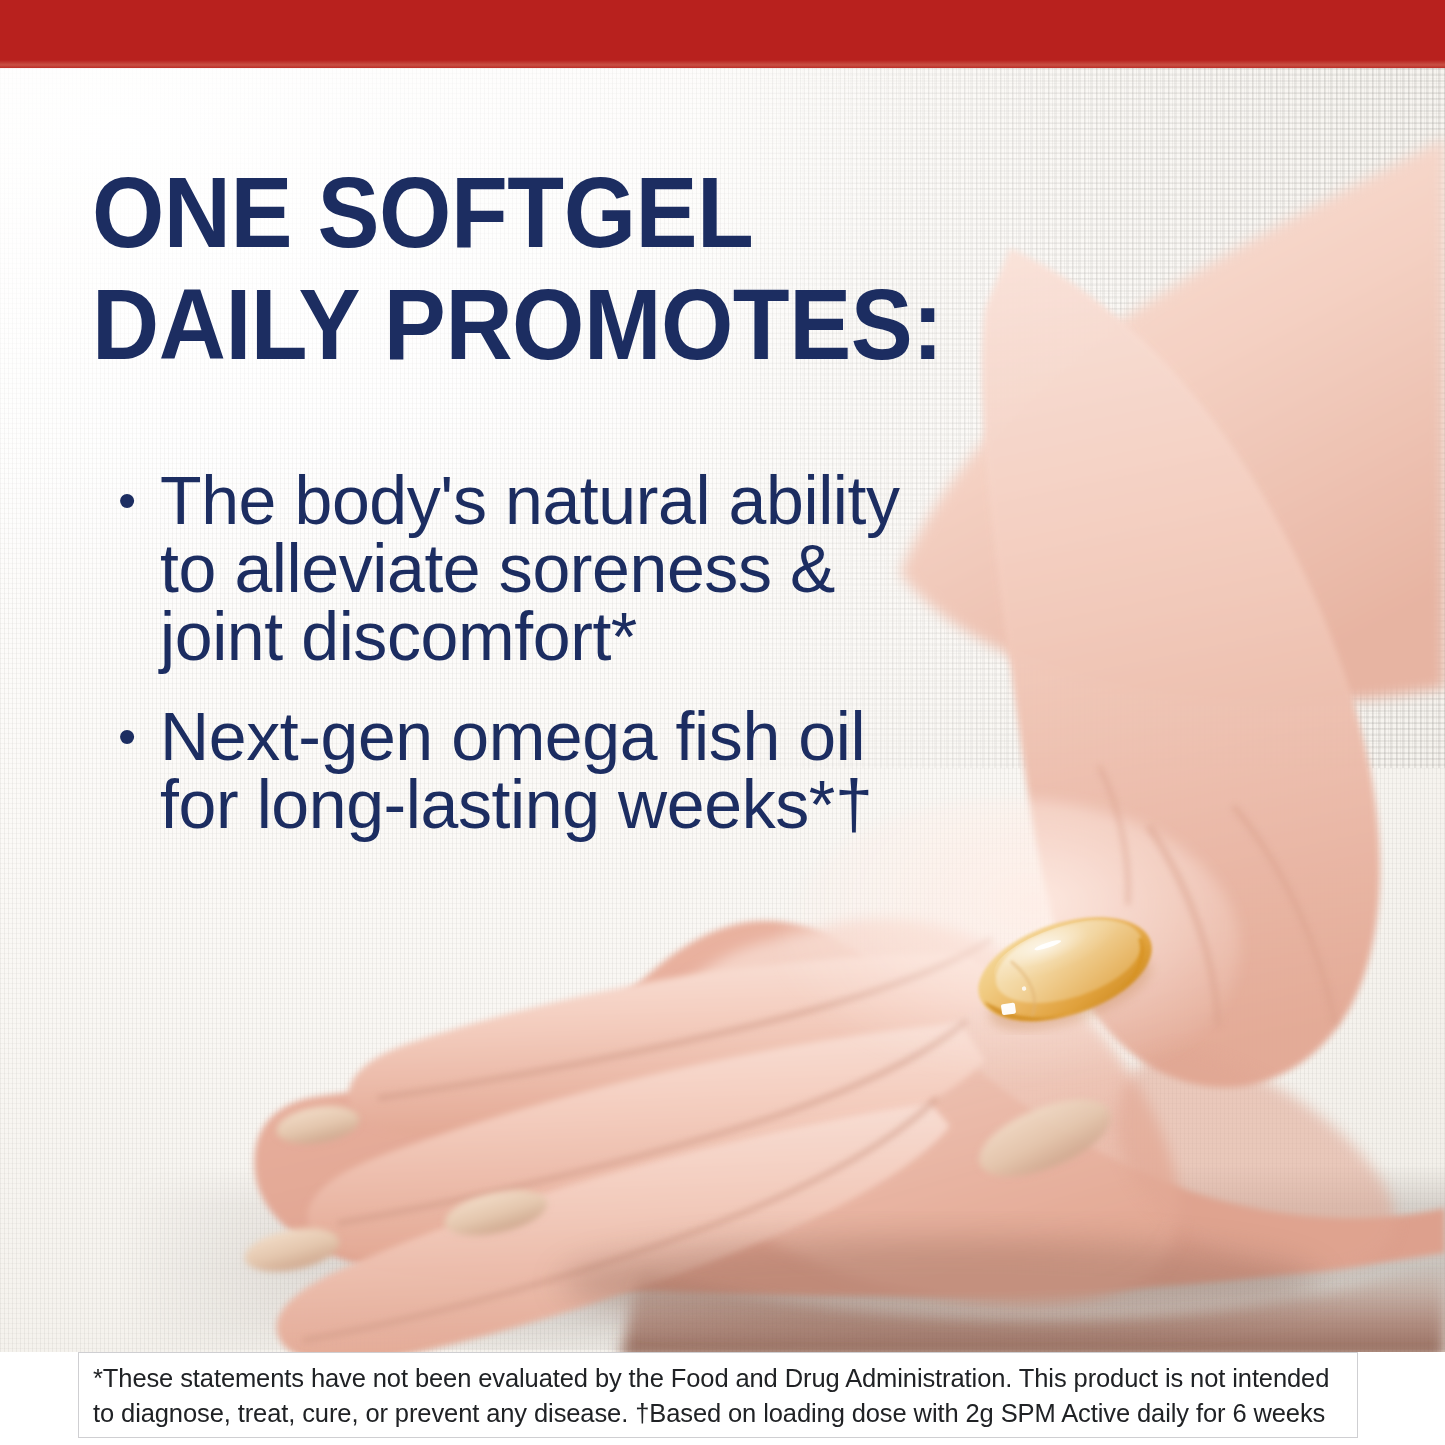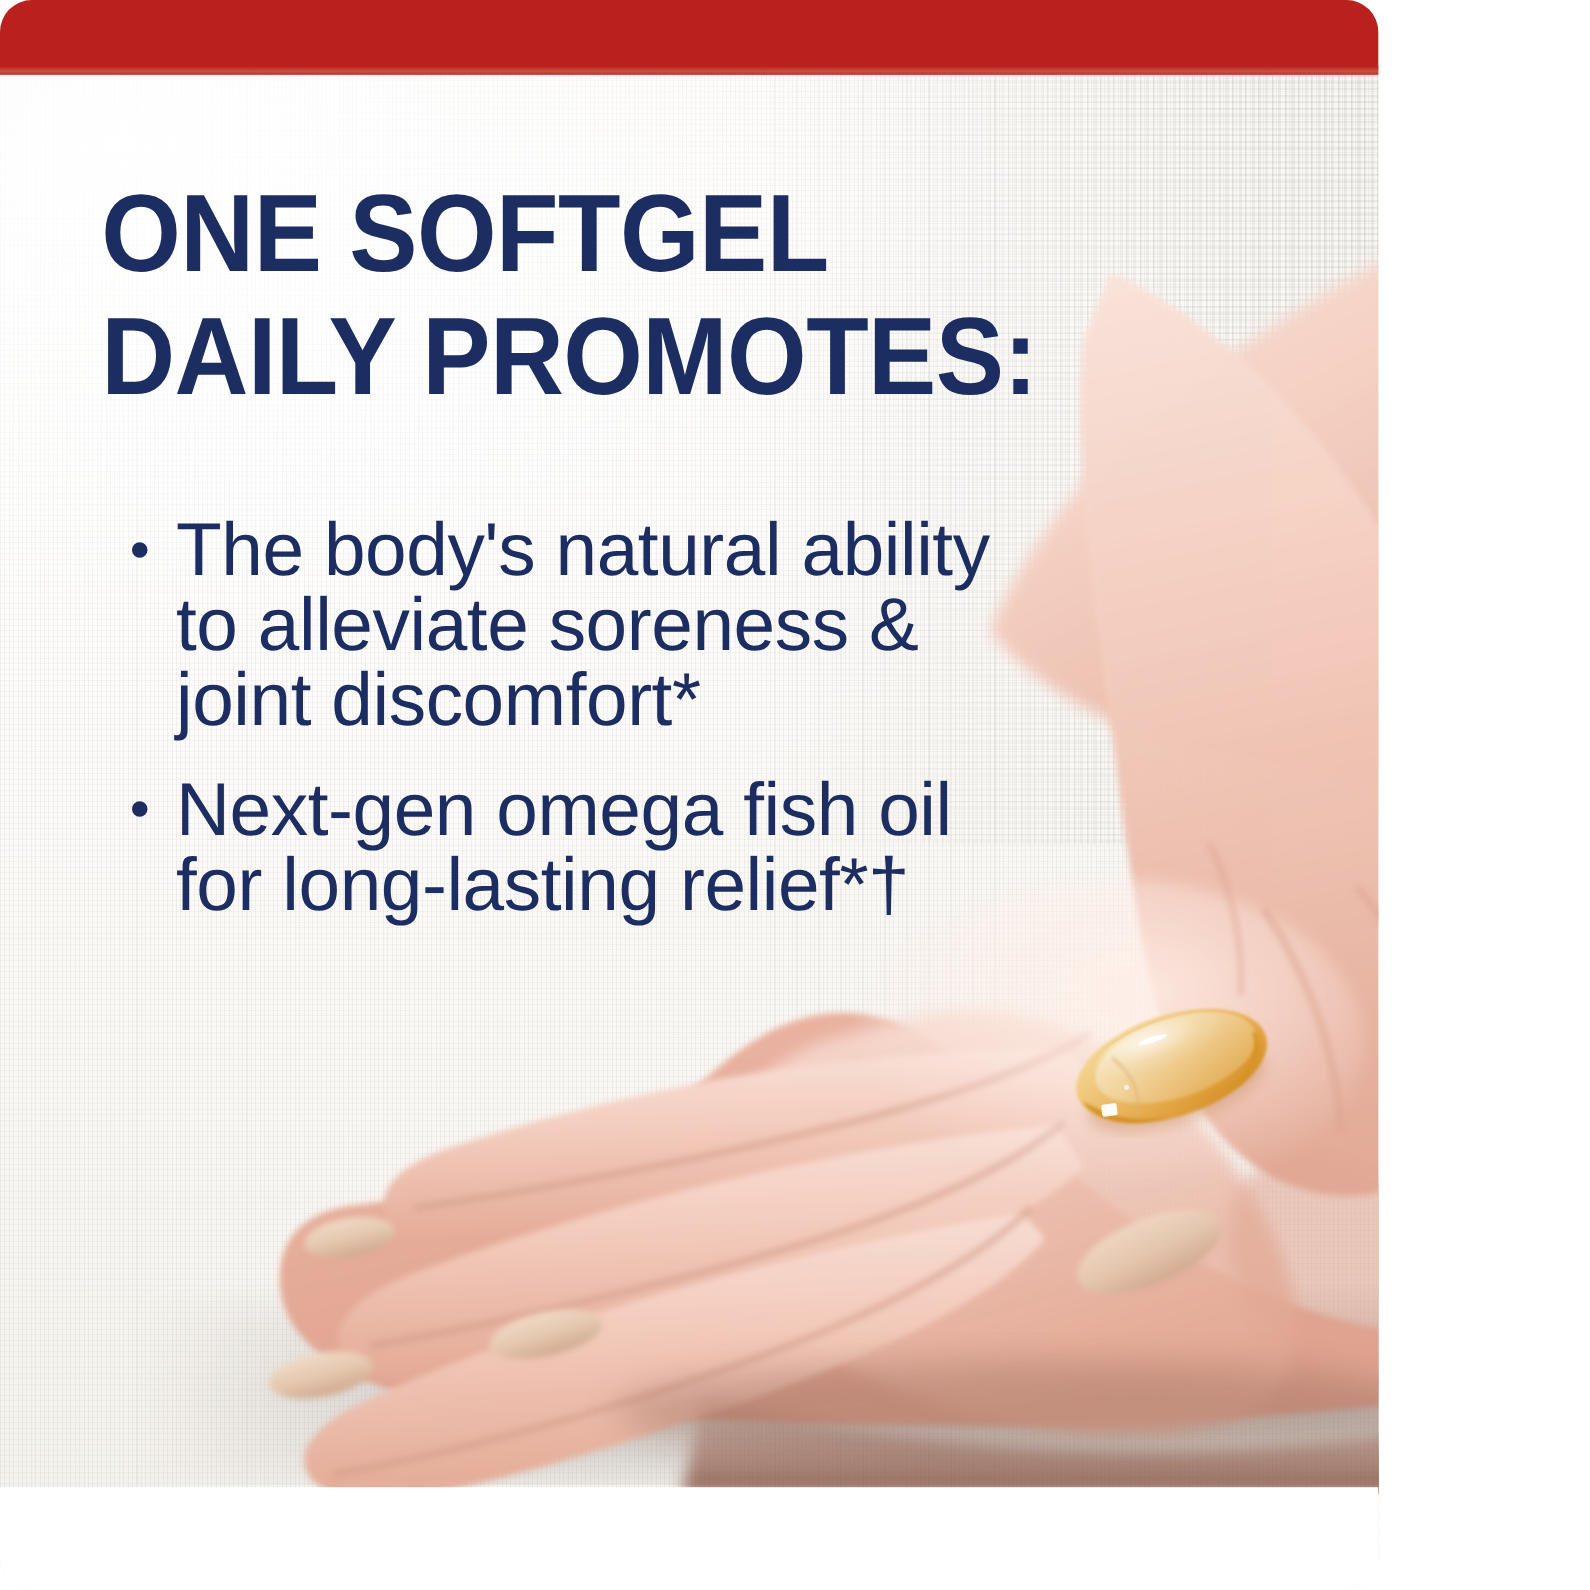--- a/index.html
+++ b/index.html
@@ -7,25 +7,24 @@
     margin: 0;
     padding: 0;
     background: #ffffff;
   }
   body {
     font-family: "Liberation Sans", sans-serif;
   }
 
   #canvas {
     position: relative;
-    width: 1253px;
+    width: 1445px;
     height: 1445px;
     overflow: hidden;
     background: #fbfaf8;
-    border-radius: 29px;
   }
 
   
   .top-bar {
     position: absolute;
     left: 0; top: 0;
     width: 1445px;
     height: 68px;
     background: #b8211e;
     z-index: 40;
@@ -439,19 +438,23 @@
   <div class="headline">ONE SOFTGEL
 DAILY PROMOTES:</div>
 
   <div class="bullets">
     <div class="bullet-row">
       <span class="bullet-dot">•</span>
       <span class="bullet-text">The body's natural ability to alleviate soreness &amp; joint discomfort*</span>
     </div>
     <div class="bullet-row">
       <span class="bullet-dot">•</span>
-      <span class="bullet-text">Next-gen omega fish oil for long-lasting relief*†</span>
+      <span class="bullet-text">Next-gen omega fish oil for long-lasting weeks*†</span>
     </div>
   </div>
 
   <div class="footer-strip"></div>
+  <div class="footer-box">
+    <div class="footer-text">*These statements have not been evaluated by the Food and Drug Administration. This product is not intended
+to diagnose, treat, cure, or prevent any disease.  †Based on loading dose with 2g SPM Active daily for 6 weeks</div>
+  </div>
 
 </div>
 
 </body></html>

